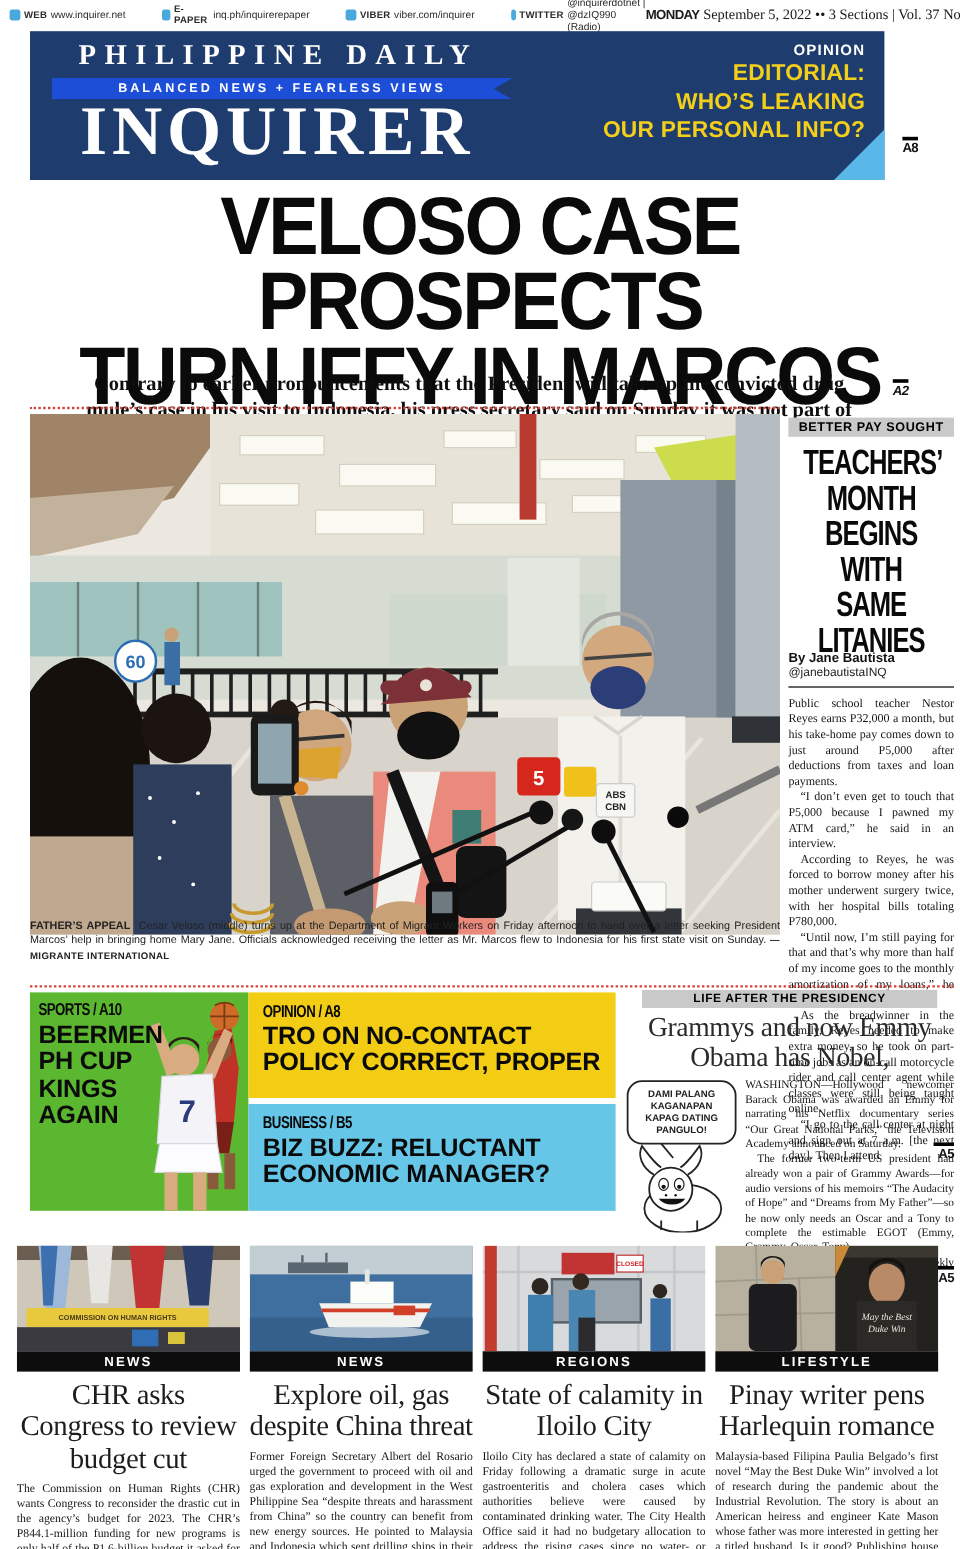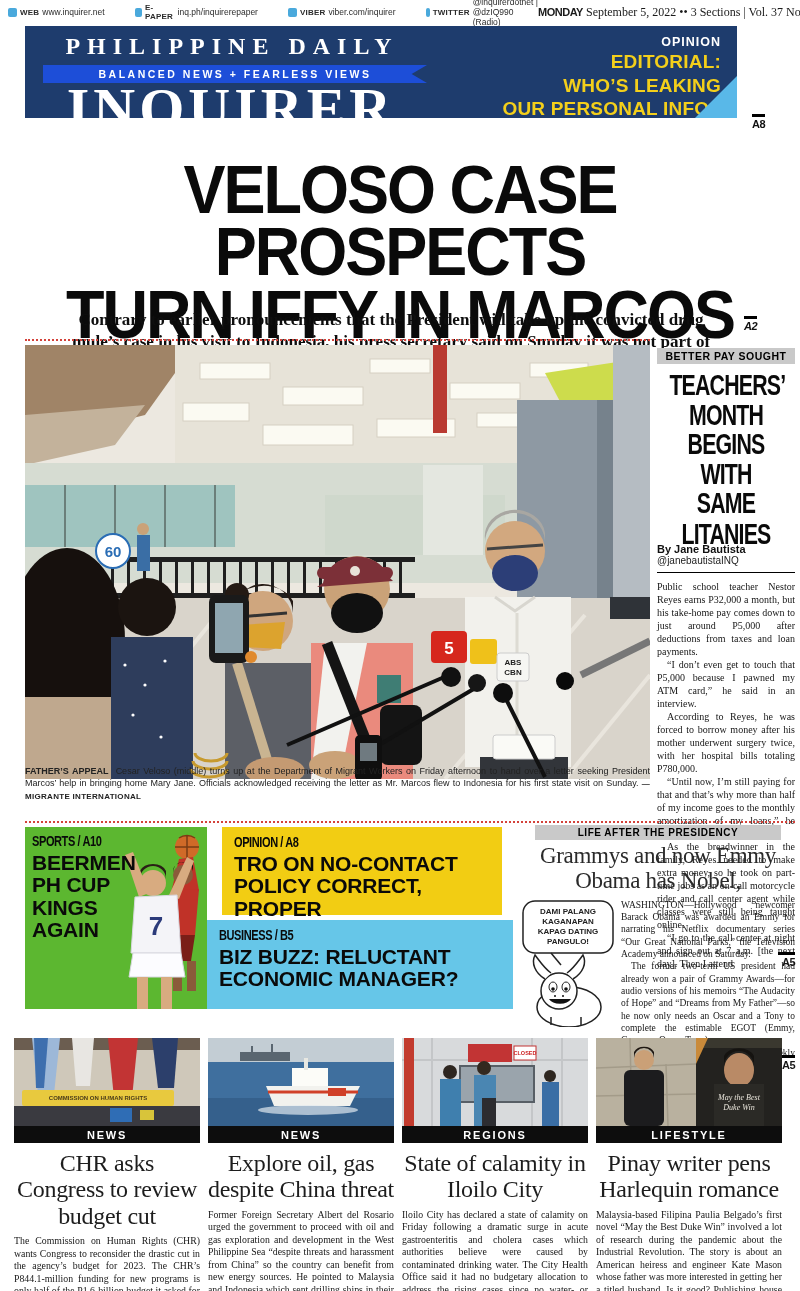--- a/index.html
+++ b/index.html
@@ -9,21 +9,21 @@
   
   .topbar { position:absolute; top:3px; left:8px; right:6px; height:18px; display:flex; justify-content:space-between; align-items:center; }
   .toplinks { display:flex; gap:30px; align-items:center; }
   .toplink { display:flex; align-items:center; gap:3px; font-size:8.5px; color:#2b2b2b; cursor:pointer; }
   .toplink .sq { width:9px; height:9px; background:#4aa9dc; border-radius:2px; display:inline-block; }
   .toplink b { font-size:8px; letter-spacing:0.2px; }
   .dateline { font-family:"Liberation Serif", serif; font-size:12px; color:#1a1a1a; white-space:nowrap; }
   .dateline .day { font-family:"Liberation Sans", sans-serif; font-weight:bold; letter-spacing:-0.5px; font-size:11px; }
 
   
-  .mast { position:absolute; left:25px; top:26px; width:712px; height:92px; background:#1e3c6d; }
+  .mast { position:absolute; left:25px; top:26px; width:712px; height:124px; background:#1e3c6d; }
   .mast-top { position:absolute; top:7px; left:18px; width:378px; text-align:center; color:#fff; font-family:"Liberation Serif", serif; font-weight:bold; font-size:24px; letter-spacing:7px; }
   .tagline { position:absolute; top:39px; left:18px; width:384px; background:#1d4ed8; color:#fff; font-weight:bold; font-size:10.5px; letter-spacing:2.5px; text-align:center; padding:3px 12px; clip-path:polygon(0 0,100% 0,96% 50%,100% 100%,0 100%); }
   .mast-title { position:absolute; top:53px; left:10px; width:392px; text-align:center; color:#fff; font-family:"Liberation Serif", serif; font-weight:bold; font-size:58px; letter-spacing:4px; line-height:1.05; }
   .opinion-blk { position:absolute; top:9px; right:16px; text-align:right; }
   .opinion-kicker { color:#fff; font-weight:bold; font-size:12.5px; letter-spacing:1px; }
   .editorial { color:#f3cf1b; font-weight:bold; font-size:19px; line-height:1.14; letter-spacing:0.2px; margin-top:2px; }
   .fold { position:absolute; right:0; bottom:0; width:0; height:0; border-bottom:42px solid #59b8e8; border-left:42px solid transparent; }
   .pageref { display:inline-block; border-top:3px solid #000; font-weight:bold; font-size:11px; line-height:1.1; padding-top:1px; font-family:"Liberation Sans", sans-serif; letter-spacing:-0.5px; }
   .ref-a8 { position:absolute; left:752px; top:114px; }
 
@@ -47,21 +47,21 @@
   .t-byline { margin-top:14px; font-weight:bold; font-size:11px; }
   .t-handle { font-size:10px; color:#222; }
   .t-rule { border-top:1.5px solid #000; margin:6px 0 7px 0; }
   .serif-body { font-family:"Liberation Serif", serif; font-size:10px; line-height:1.3; text-align:justify; color:#161616; }
   .serif-body p + p { text-indent:10px; }
   .tcol-bodywrap { position:relative; }
   .ref-a5t { position:absolute; right:0; bottom:2px; background:#fff; padding-left:4px; }
 
   
   .teaser-green { position:absolute; left:25px; top:827px; width:182px; height:182px; background:#5cb730; overflow:hidden; }
-  .teaser-yellow { position:absolute; left:222px; top:827px; width:280px; height:88px; background:#f2cd13; }
+  .teaser-yellow { position:absolute; left:207px; top:827px; width:306px; height:88px; background:#f2cd13; }
   .teaser-blue { position:absolute; left:207px; top:920px; width:306px; height:89px; background:#66c6e8; }
   .tz-kicker { font-weight:bold; font-size:13px; letter-spacing:-0.5px; color:#0a0a0a; transform:scale(0.85,1.1); transform-origin:left top; }
   .tz-hl { font-weight:bold; font-size:21px; line-height:1.07; letter-spacing:-0.2px; color:#0a0a0a; margin-top:4px; }
   .teaser-green .inner { position:absolute; left:7px; top:6px; width:120px; z-index:2; }
   .teaser-yellow .inner, .teaser-blue .inner { padding:7px 0 0 12px; }
   .sports-art { position:absolute; right:-8px; bottom:0; z-index:1; }
 
   
   .obama { position:absolute; left:521px; top:825px; width:274px; height:184px; }
   .obama .kicker-gray { width:246px; margin:0 auto; font-size:10px; }

